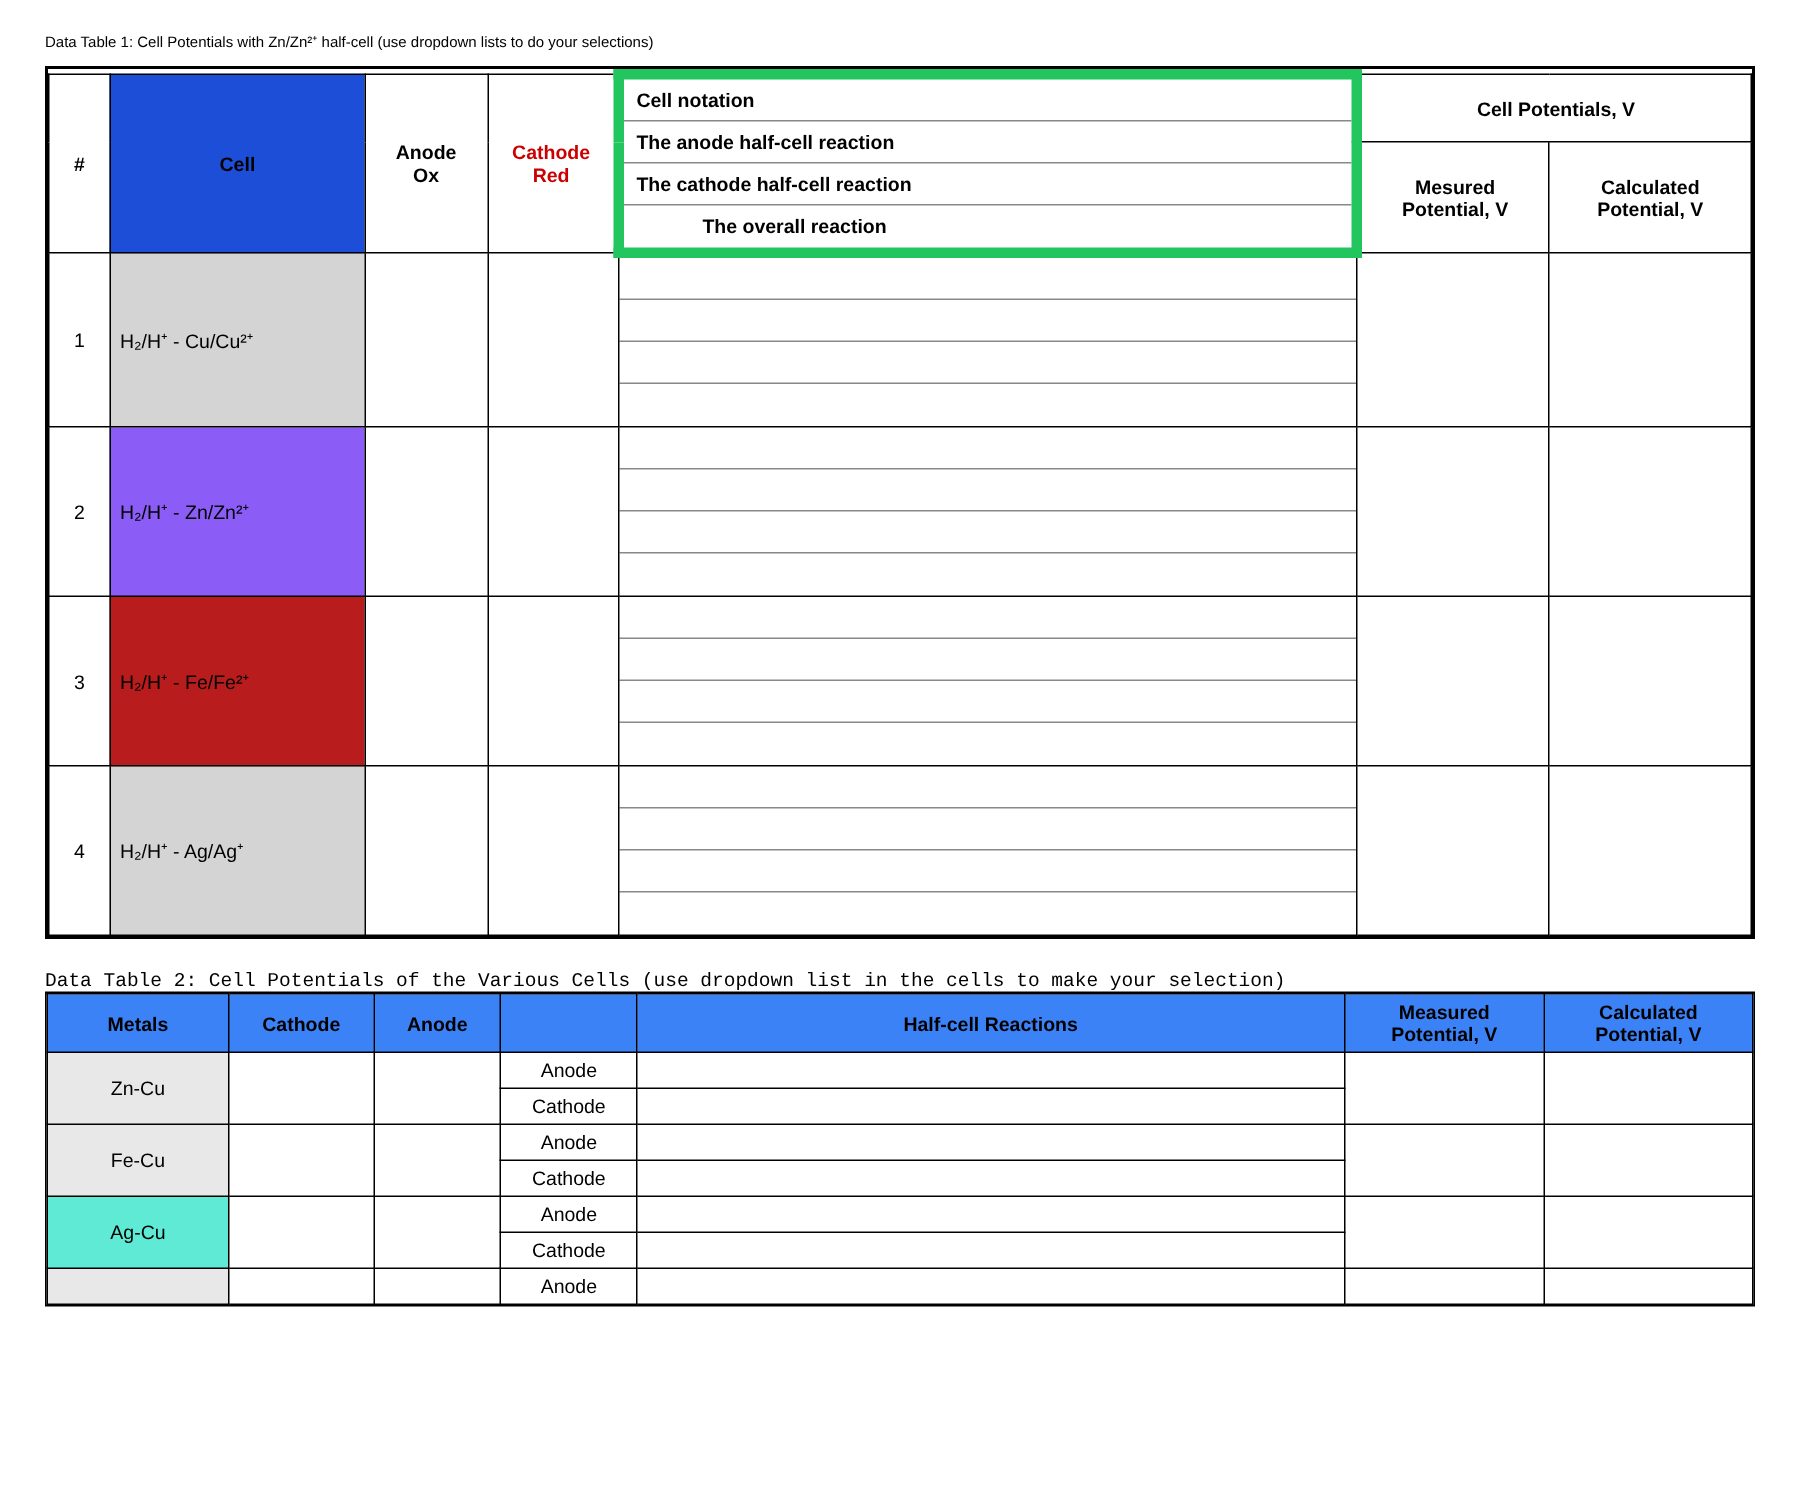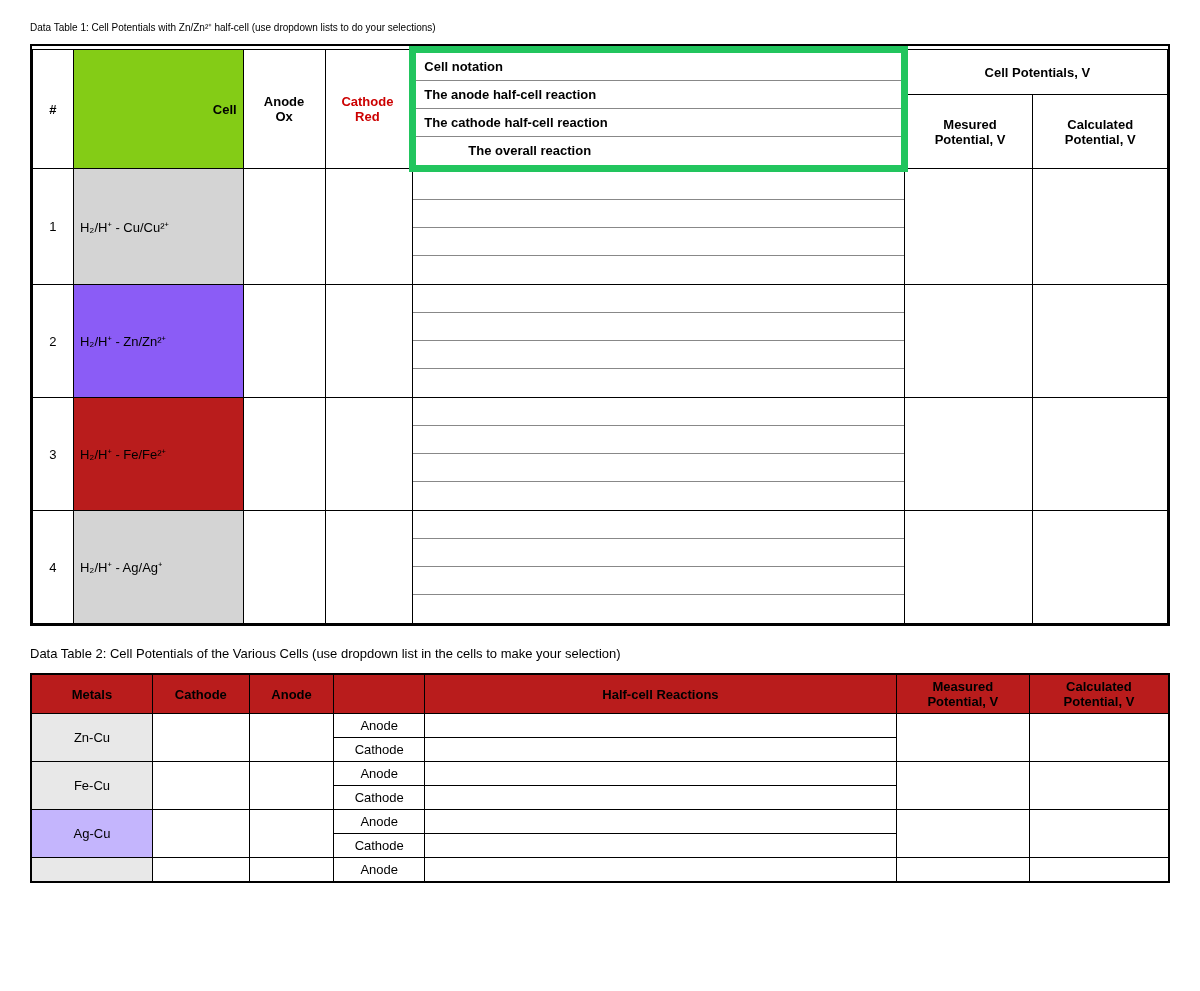--- a/index.html
+++ b/index.html
@@ -30,21 +30,21 @@
       text-align: center;
     }
     .table1 .header-row th {
       font-weight: bold;
       vertical-align: middle;
     }
     .table1 .header-row td {
       font-weight: bold;
     }
     .col-hash { width: 35px; }
-    .col-cell { width: 145px; background: #84cc16; text-align: right; }
+    .col-cell { width: 145px; background: #1d4ed8; }
     .col-anode { width: 70px; }
     .col-cathode { width: 75px; }
     .col-notation { width: 420px; text-align: left; }
     .col-measured { width: 110px; }
     .col-calculated { width: 115px; }
     .table1 tbody tr { height: auto; }
     .cell-potentials-header {
       text-align: center;
       font-weight: bold;
     }
@@ -68,27 +68,28 @@
       height: 110px;
       vertical-align: top;
     }
     .big-row .notation-sub {
       height: 27px;
     }
 
     
     .table2-title {
       font-size: 13px;
-      margin-bottom: 12px;
+      margin-bottom: 0;
+      font-family: Liberation Mono, monospace;
     }
     .table2-wrapper {
       border: 1px solid #000;
     }
     .table2 th {
-      background: #b91c1c;
+      background: #3b82f6;
       font-weight: bold;
       text-align: center;
     }
     .table2 .col-metals { width: 100px; }
     .table2 .col-cathode2 { width: 80px; }
     .table2 .col-anode2 { width: 70px; }
     .table2 .col-label { width: 75px; text-align: right; padding-right: 6px; }
     .table2 .col-halfreact { width: 390px; }
     .table2 .col-measured2 { width: 110px; }
     .table2 .col-calculated2 { width: 115px; }
@@ -233,21 +234,21 @@
       <td></td>
       <td rowspan="2" class="merged-measured"></td>
       <td rowspan="2"></td>
     </tr>
     <tr>
       <td class="sub-label">Cathode</td>
       <td></td>
     </tr>
 
     <tr>
-      <td rowspan="2" class="metal-name" style="background:#c4b5fd;">Ag-Cu</td>
+      <td rowspan="2" class="metal-name" style="background:#5eead4;">Ag-Cu</td>
       <td rowspan="2"></td>
       <td rowspan="2"></td>
       <td class="sub-label">Anode</td>
       <td></td>
       <td rowspan="2" class="merged-measured"></td>
       <td rowspan="2"></td>
     </tr>
     <tr>
       <td class="sub-label">Cathode</td>
       <td></td>

